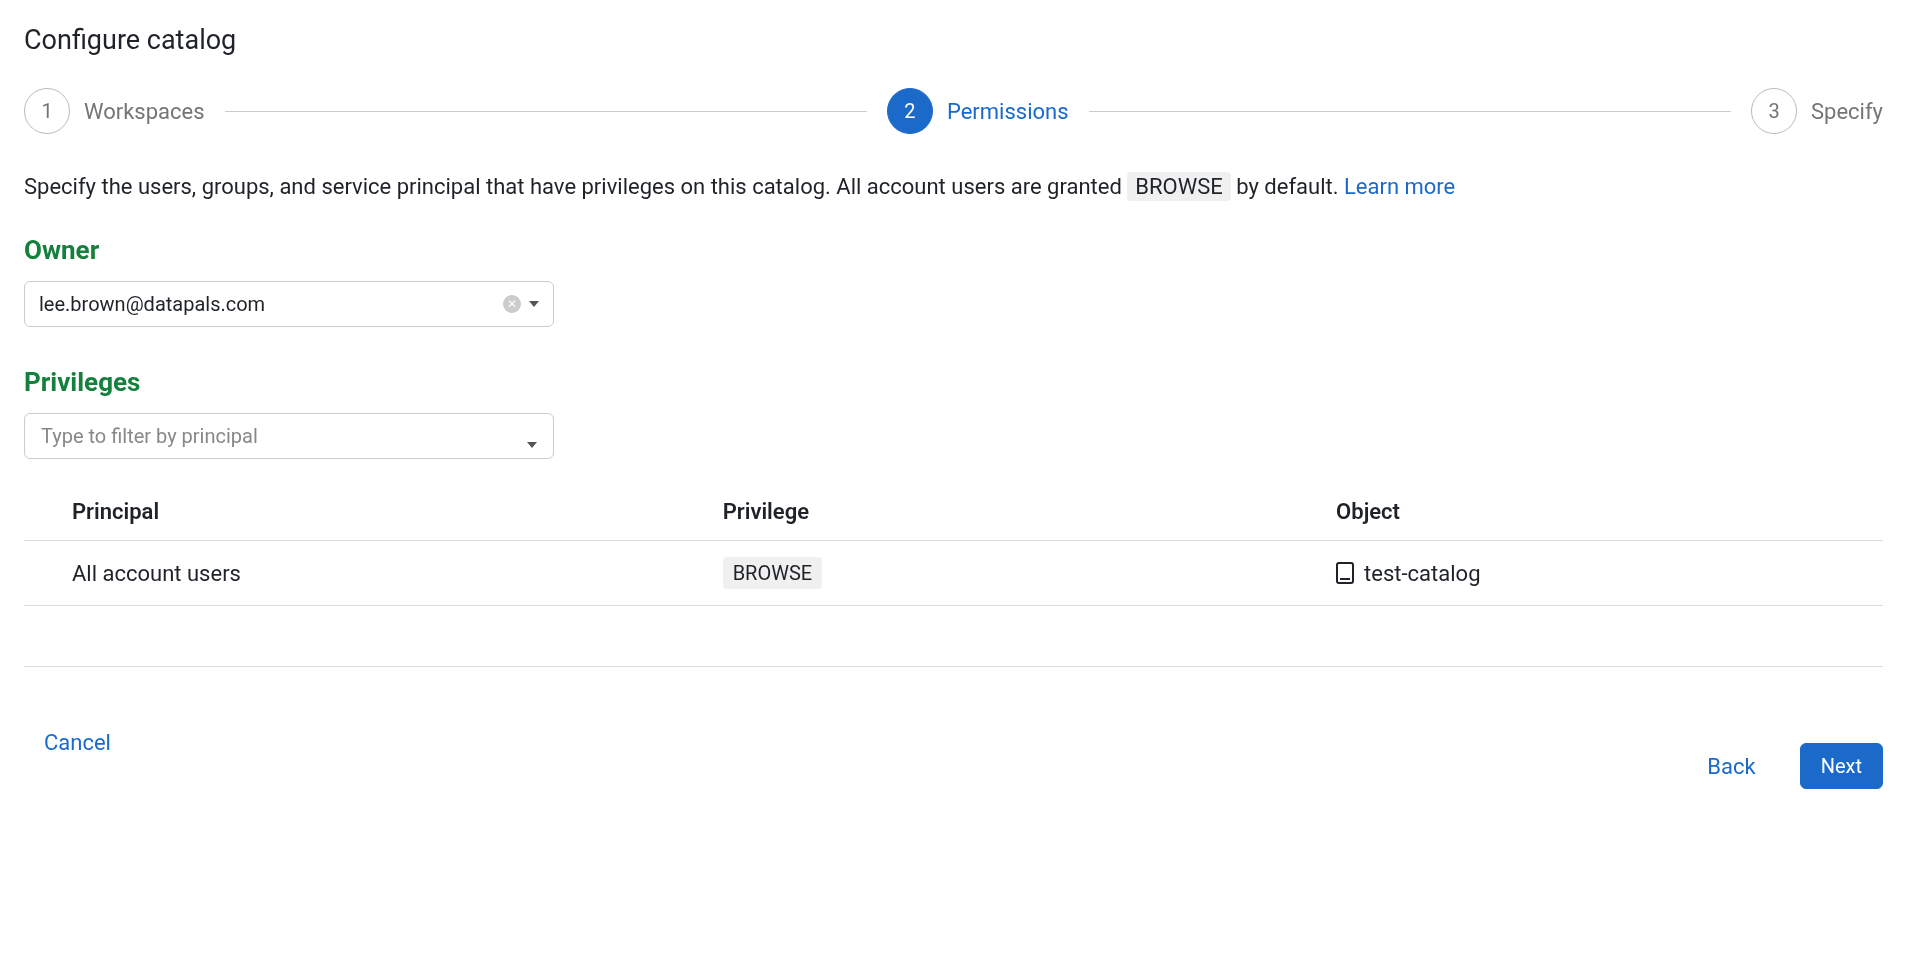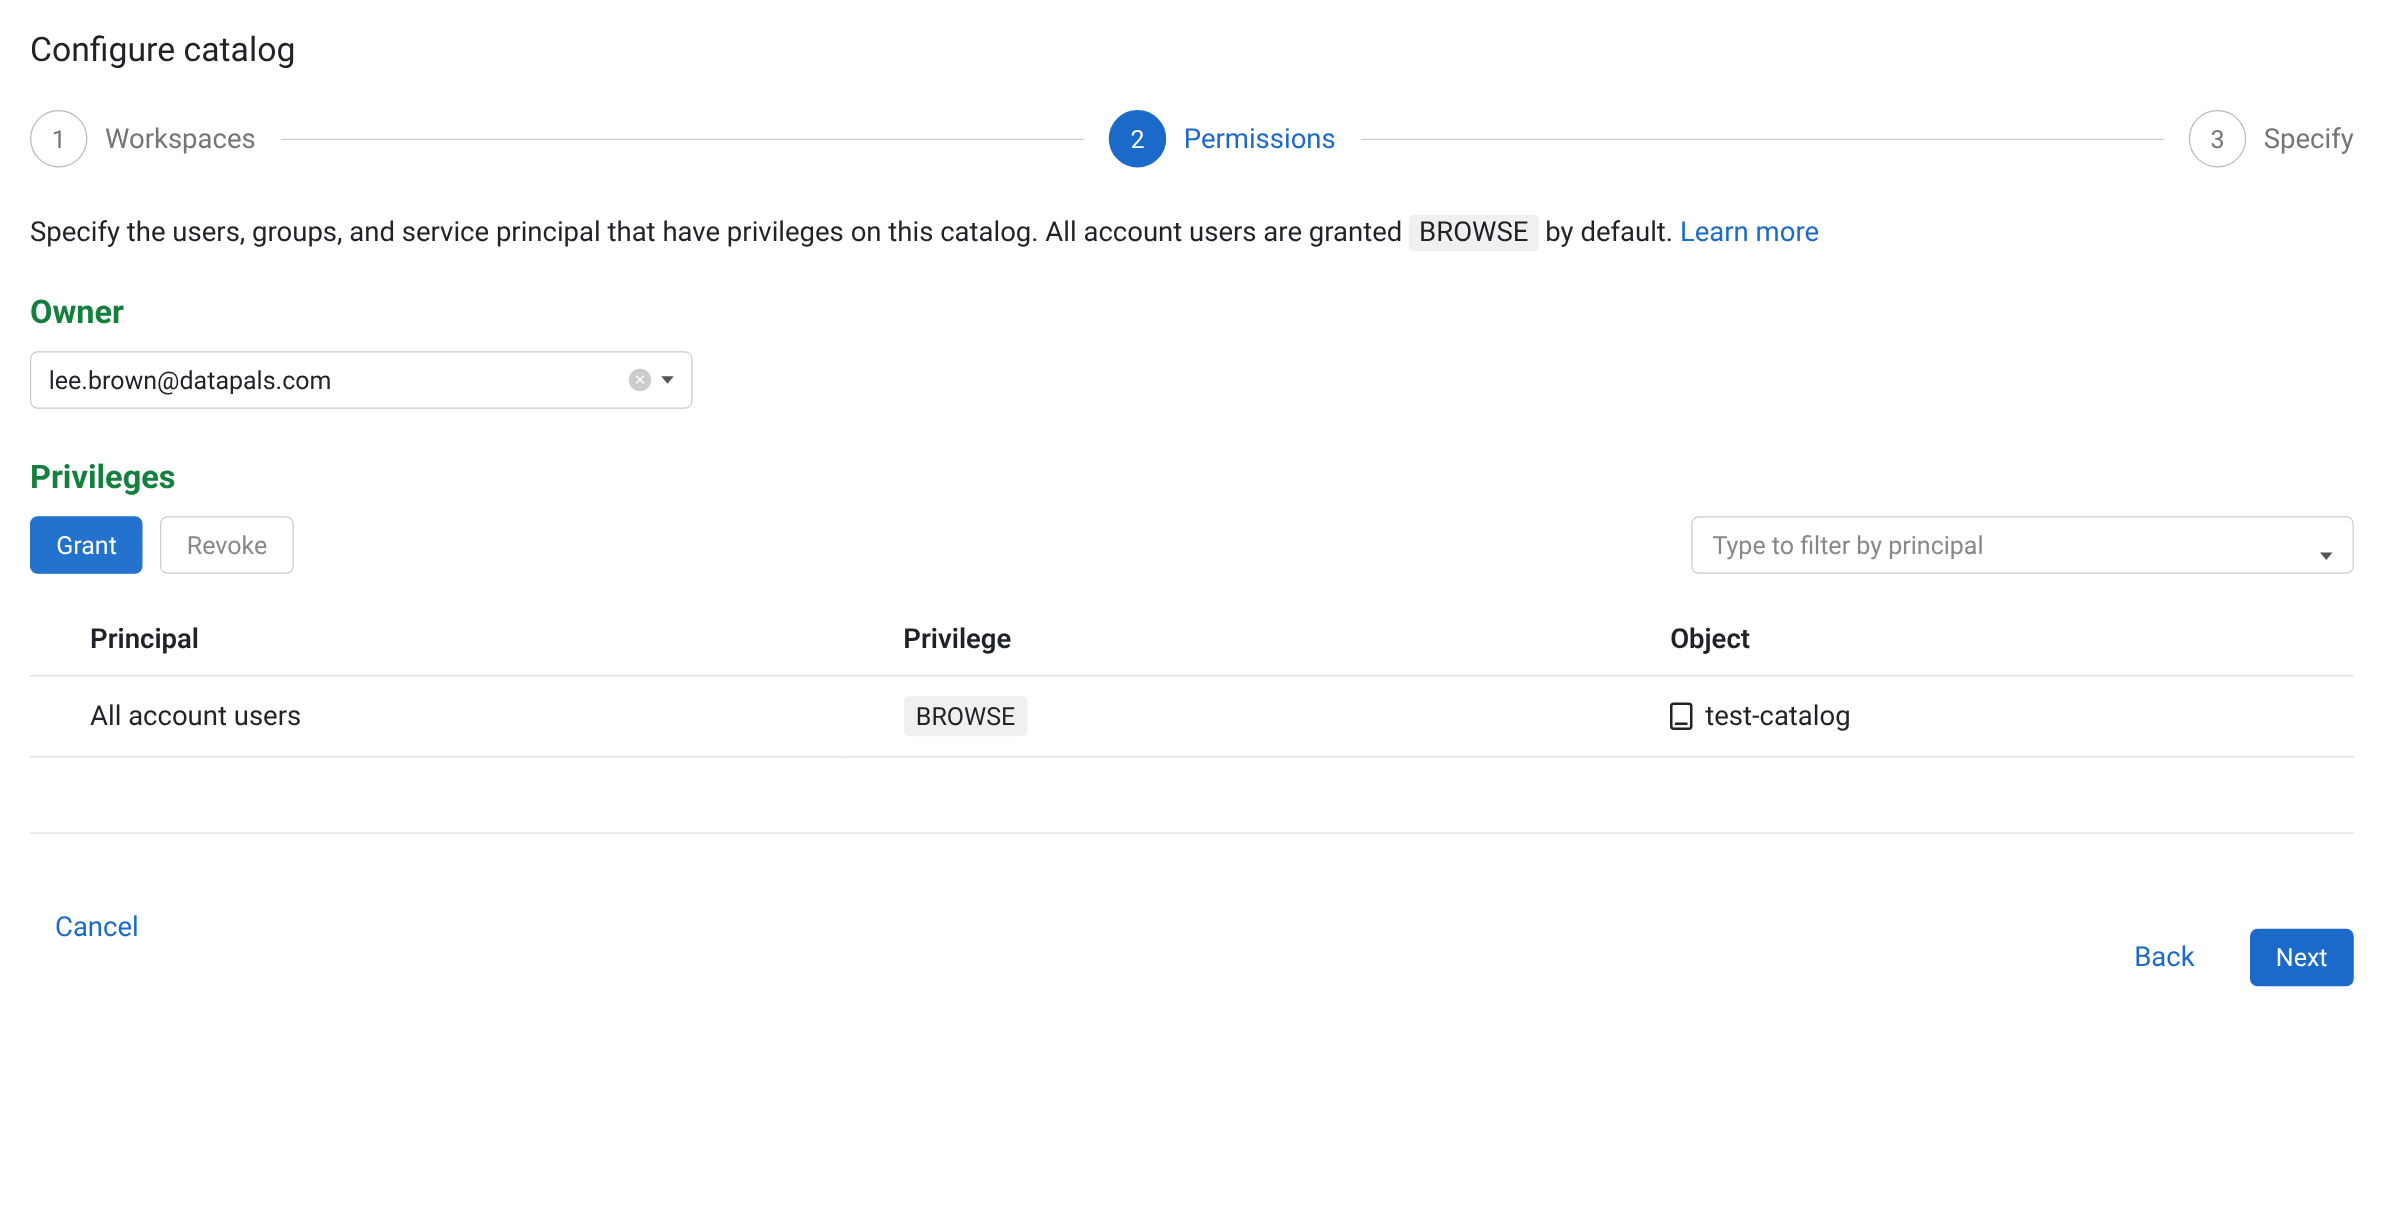--- a/index.html
+++ b/index.html
@@ -271,24 +271,20 @@
   <span>lee.brown@datapals.com</span>
   <span class="controls">
     <span class="clear-icon">✕</span>
     <span class="chevron-down-icon"></span>
   </span>
 </div>
 
 <div class="section-label">Privileges</div>
 
 <div class="privileges-row">
-  <div class="btn-group">
-    <button class="btn btn-primary">Grant</button>
-    <button class="btn btn-secondary">Revoke</button>
-  </div>
   <div class="filter-select">
     <span>Type to filter by principal</span>
     <span class="chevron-down-icon"></span>
   </div>
 </div>
 
 <table>
   <thead>
     <tr>
       <th>Principal</th>

